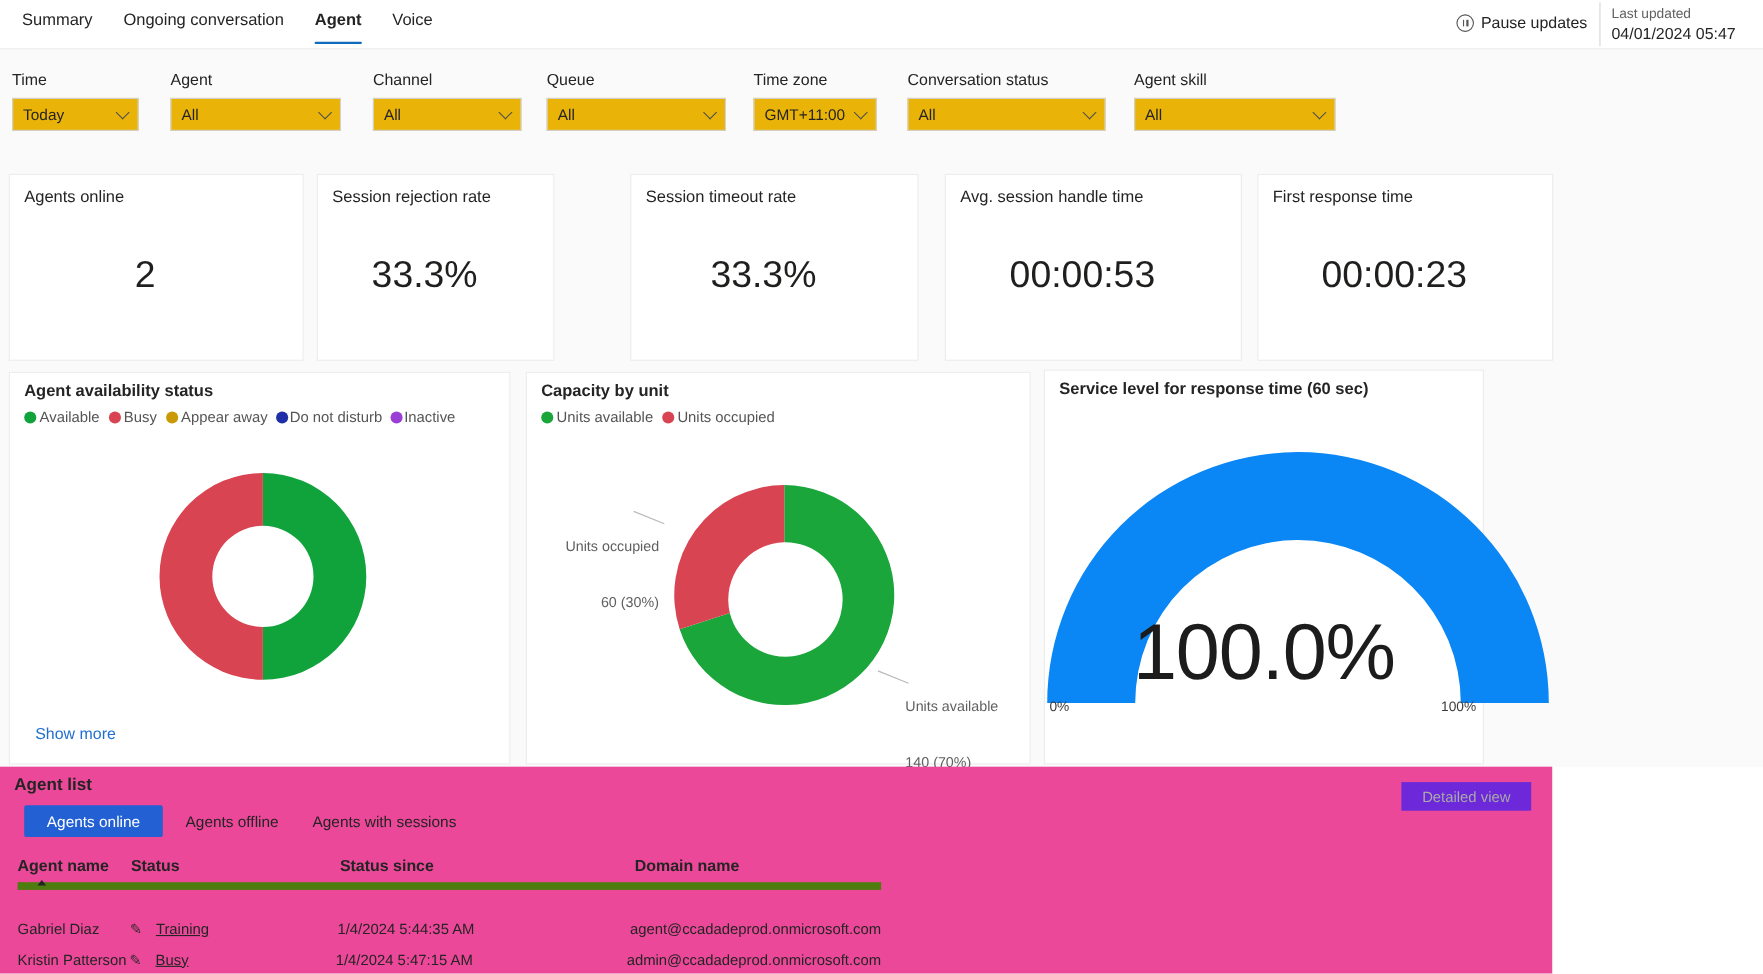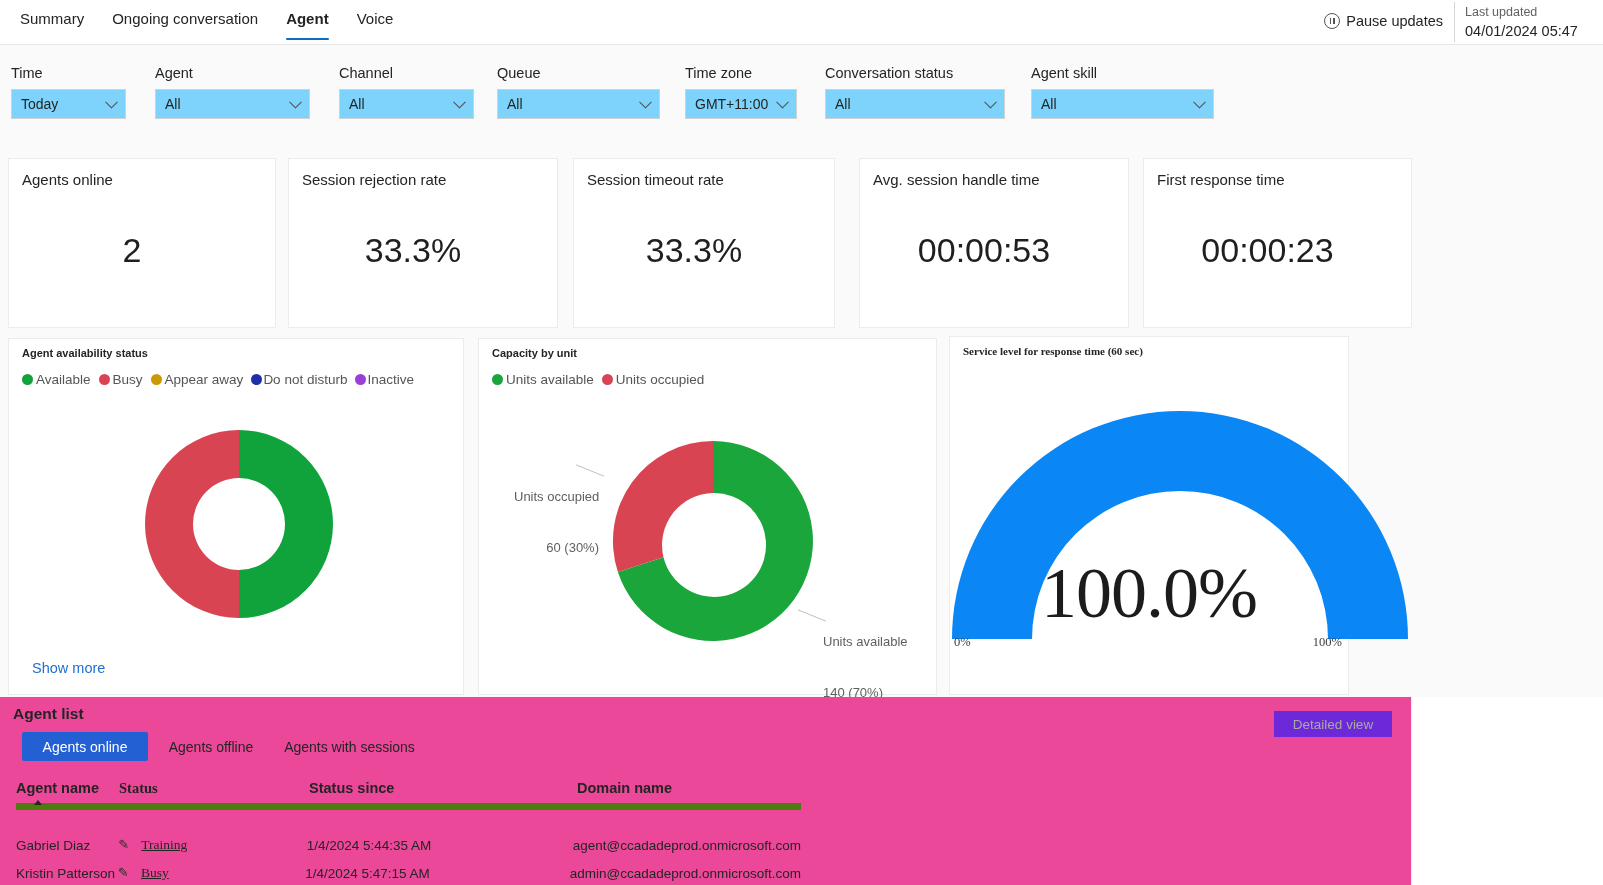--- a/index.html
+++ b/index.html
@@ -58,21 +58,21 @@
 
   
   .filters {
     position: absolute; top: 45px; left: 0; width: 1603px; height: 93px;
     background: #fafafa;
   }
   .filter { position: absolute; top: 20px; }
   .filter .flabel { font-size: 14.5px; color: #242424; margin-bottom: 8px; }
   .fselect {
     position: relative;
-    height: 30px; background: #7dd3fc;
+    height: 30px; background: #eab308;
     border: 1px solid #d1d1d1;
     display: flex; align-items: center;
     padding: 0 28px 0 9px;
     font-size: 14px; color: #242424;
     cursor: pointer;
   }
   .chev {
     position: absolute; right: 9px; top: 50%; width: 9px; height: 9px;
     border-right: 1.3px solid #505050; border-bottom: 1.3px solid #505050;
     transform: translateY(-70%) rotate(45deg);
@@ -96,21 +96,21 @@
   }
 
   
   .panel {
     position: absolute;
     background: #fff;
     border: 1px solid #ececec;
   }
   .panel .ptitle {
     position: absolute; top: 8px; left: 13px;
-    font-size: 11px; font-weight: bold; color: #242424;
+    font-size: 15px; font-weight: bold; color: #242424;
   }
   .legend {
     position: absolute; top: 33px; left: 13px;
     display: flex; align-items: center; gap: 8px;
     font-size: 13.5px; color: #555;
   }
   .legend .item { display: flex; align-items: center; gap: 3px; white-space: nowrap; }
   .legend .dot { width: 11px; height: 11px; border-radius: 50%; flex: none; }
 
   .showmore {
@@ -150,21 +150,21 @@
   .tbl .hrow {
     display: flex; font-size: 14.5px; font-weight: bold; color: #242424;
     padding-bottom: 6px; border-bottom: 7px solid #4d7c0f;
     position: relative;
   }
   .tbl .row {
     display: flex; font-size: 13.5px; color: #242424;
     align-items: center; height: 28px;
   }
   .c1 { width: 103px; }
-  .c2 { width: 190px; font-family: Liberation Serif, serif; }
+  .c2 { width: 190px; }
   .c3 { width: 268px; }
   .c4 { flex: 1; }
   .sortcaret {
     position: absolute; left: 18px; top: 20px;
     width: 0; height: 0;
     border-left: 4.5px solid transparent; border-right: 4.5px solid transparent;
     border-bottom: 5px solid #242424;
   }
   .pencil { display: inline-block; width: 14px; margin-right: 6px; color: #2b2b2b; font-size: 13px; }
   .statuslink { text-decoration: underline; }
@@ -241,21 +241,21 @@
       <span>All</span>
       <span class="chev"></span>
     </div>
   </div>
 </div>
 
 <div class="kpi" style="left:8px; top:158px; width:268px;">
   <div class="ktitle">Agents online</div>
   <div class="kvalue">2</div>
 </div>
-<div class="kpi" style="left:288px; top:158px; width:270px;">
+<div class="kpi" style="left:288px; top:158px; width:216px;">
   <div class="ktitle">Session rejection rate</div>
   <div class="kvalue">33.3%</div>
 </div>
 <div class="kpi" style="left:573px; top:158px; width:262px;">
   <div class="ktitle">Session timeout rate</div>
   <div class="kvalue">33.3%</div>
 </div>
 <div class="kpi" style="left:859px; top:158px; width:270px;">
   <div class="ktitle">Avg. session handle time</div>
   <div class="kvalue">00:00:53</div>
@@ -332,21 +332,21 @@
     <div>60 (30%)</div>
   </div>
 
   <div class="leader" style="left:318px; top:276px; width:30px; transform:rotate(22deg);"></div>
   <div class="callout" style="left:344px; top:260px;">
     <div>Units available</div>
     <div>140 (70%)</div>
   </div>
 </div>
 
-<div class="panel" style="left:949px; top:336px; width:400px; height:359px;font-family:Liberation Serif, serif;">
+<div class="panel" style="left:949px; top:336px; width:400px; height:359px;">
   <div class="ptitle">Service level for response time (60 sec)</div>
 
   <svg width="460" height="258" style="position:absolute; left:0px; top:52px;" viewBox="0 0 460 258">
     <path d="M2 250 A228 228 0 0 1 458 250 L378 250 A148 148 0 0 0 82 250 Z" fill="#0a86f5"></path>
   </svg>
 
   <div class="gauge-val" style="left:0; right:0; top:215px;">100.0%</div>
   <div class="gauge-lbl" style="left:4px; top:298px;">0%</div>
   <div class="gauge-lbl" style="right:6px; top:298px;">100%</div>
 </div>

